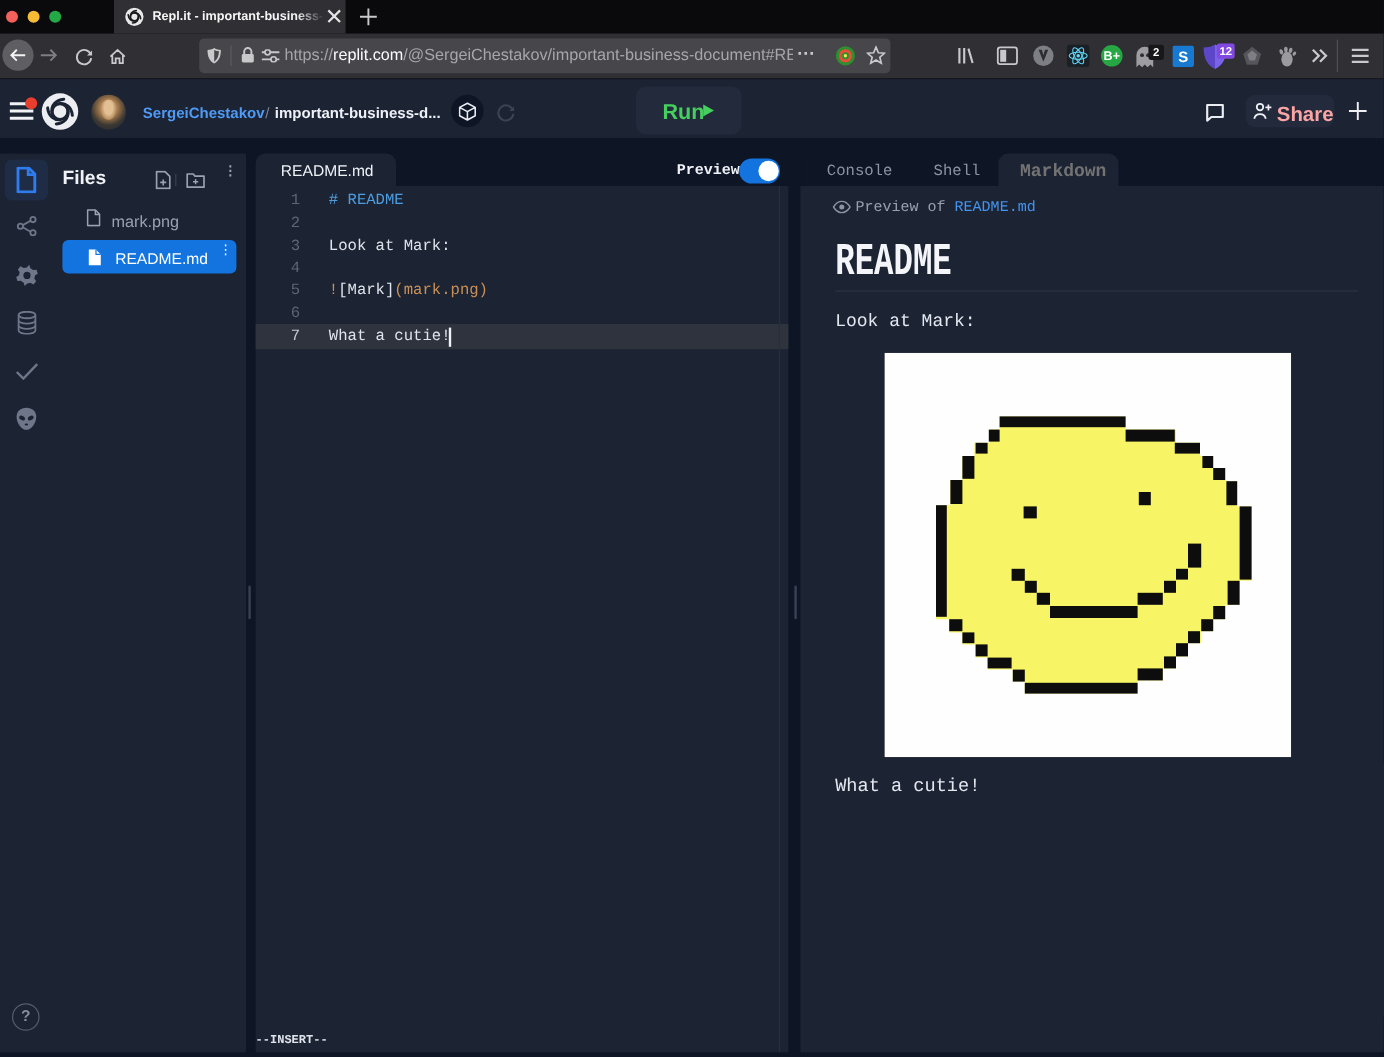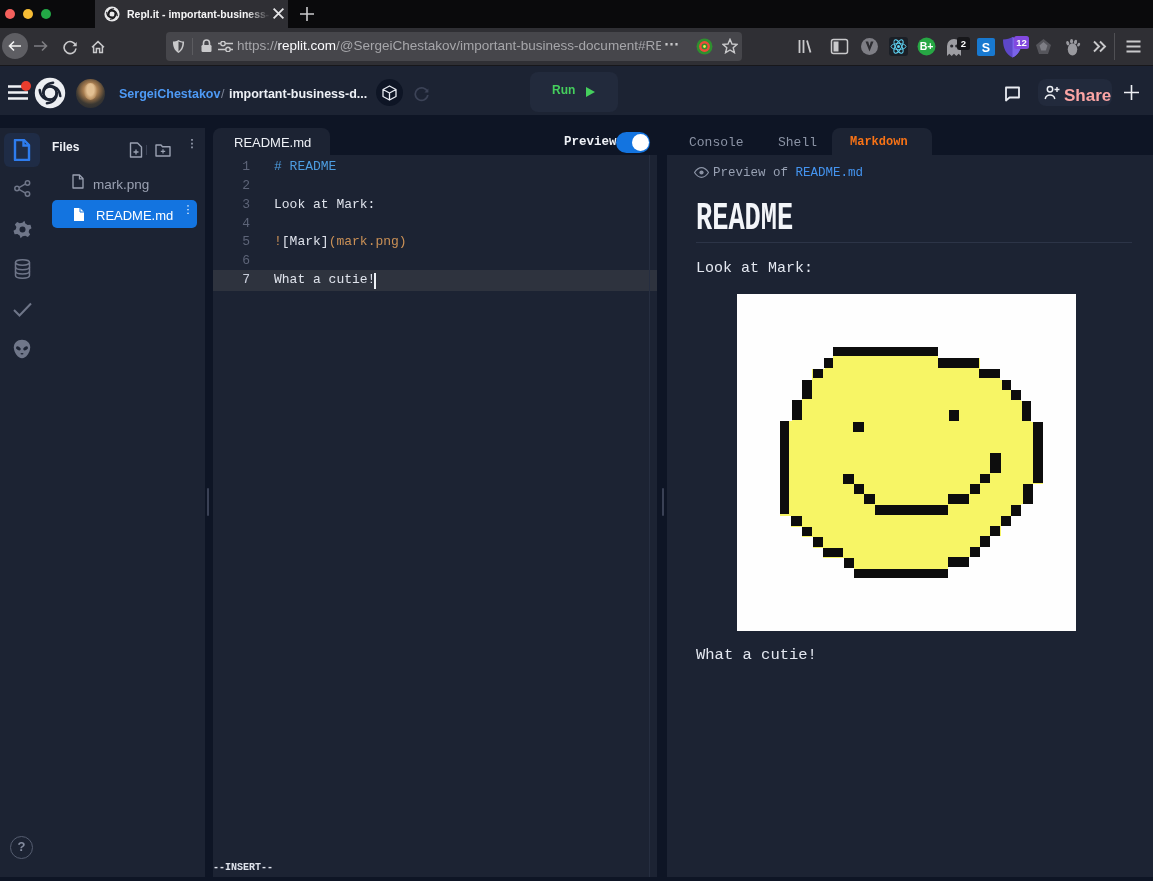--- a/index.html
+++ b/index.html
@@ -198,21 +198,21 @@
     <svg class="abs" style="left:382px;top:19px" width="15" height="16" viewBox="0 0 15 16">
         <path d="M7.5 1 L14 4.5 V11.5 L7.5 15 L1 11.5 V4.5 Z M1 4.5 L7.5 8 L14 4.5 M7.5 8 V15" stroke="#e8ebf2" stroke-width="1.3" fill="none" stroke-linejoin="round"></path>
       </svg>
 
     <svg class="abs" style="left:413px;top:19px" width="17" height="17" viewBox="0 0 17 17">
         <path d="M14.5 7 A6.3 6.3 0 1 0 14.8 10" stroke="#3c4357" stroke-width="1.7" fill="none"></path>
         <path d="M15.4 3.6 V7.6 H11.4 Z" fill="#3c4357"></path>
       </svg>
 
     <div class="abs" style="left:530px;top:6px;width:88px;height:40px;border-radius:8px;background:#222a3c;"></div>
-    <div class="abs" style="left:552px;top:17px;font-size:12px;font-weight:700;color:#45cf5d;text-align:center;">Run</div>
+    <div class="abs" style="left:552px;top:17px;font-size:18px;font-weight:700;color:#45cf5d;text-align:center;">Run</div>
     <svg class="abs" style="left:585px;top:20px" width="11" height="12" viewBox="0 0 11 12">
         <path d="M1 1 L10 6 L1 11 Z" fill="#45cf5d"></path>
       </svg>
 
     <svg class="abs" style="left:1004px;top:20px" width="17" height="16" viewBox="0 0 17 16">
         <path d="M2 1.5 H15 V11.5 H5.5 L2 14.5 Z" stroke="#e9ecf2" stroke-width="1.8" fill="none" stroke-linejoin="round"></path>
       </svg>
 
     <div class="abs" style="left:1038px;top:13px;width:74px;height:27px;border-radius:8px;background:#222a3c;"></div>
     <svg class="abs" style="left:1044px;top:19px" width="16" height="15" viewBox="0 0 16 15">
@@ -264,21 +264,21 @@
 
     <svg class="abs" style="left:13px;top:211px" width="18" height="20" viewBox="0 0 18 20">
         <path d="M9 0.8 C13.8 0.8 17.2 4 17.2 8.2 C17.2 13.5 13 19.2 9 19.2 C5 19.2 0.8 13.5 0.8 8.2 C0.8 4 4.2 0.8 9 0.8 Z" fill="#6f7689"></path>
         <ellipse cx="5.4" cy="9.4" rx="2.6" ry="1.7" fill="#1c2333" transform="rotate(32 5.4 9.4)"></ellipse>
         <ellipse cx="12.6" cy="9.4" rx="2.6" ry="1.7" fill="#1c2333" transform="rotate(-32 12.6 9.4)"></ellipse>
         <ellipse cx="9" cy="14.8" rx="1.5" ry="0.8" fill="#1c2333"></ellipse>
       </svg>
 
     <div class="abs" style="left:10px;top:708px;width:23px;height:23px;border-radius:50%;border:1.4px solid #555d70;box-sizing:border-box;color:#858da0;font-size:13px;font-weight:700;text-align:center;line-height:20px;">?</div>
 
-    <div class="abs" style="left:52px;top:12px;font-size:12px;font-weight:700;color:#f0f2f7;">Files</div>
+    <div class="abs" style="left:52px;top:12px;font-size:16px;font-weight:700;color:#f0f2f7;">Files</div>
     <svg class="abs" style="left:129px;top:14px" width="14" height="16" viewBox="0 0 14 16">
         <path d="M1.5 1 H8.5 L12.5 5 V15 H1.5 Z" stroke="#9aa1b2" stroke-width="1.4" fill="none" stroke-linejoin="round"></path>
         <path d="M7 7.5 V12.5 M4.5 10 H9.5" stroke="#9aa1b2" stroke-width="1.3"></path>
       </svg>
     <div class="abs" style="left:146px;top:17px;width:1px;height:10px;background:#3a4154;"></div>
     <svg class="abs" style="left:155px;top:15px" width="16" height="14" viewBox="0 0 16 14">
         <path d="M1 2 H6 L7.5 3.8 H15 V13 H1 Z" stroke="#9aa1b2" stroke-width="1.4" fill="none" stroke-linejoin="round"></path>
         <path d="M8 6.2 V10.6 M5.8 8.4 H10.2" stroke="#9aa1b2" stroke-width="1.2"></path>
       </svg>
     <div class="abs" style="left:183px;top:13px;width:18px;height:18px;color:#9aa1b2;font-weight:700;font-size:11px;letter-spacing:0;line-height:5px;text-align:center;">⋮</div>
@@ -323,21 +323,21 @@
 
 What a cutie!</div>
     <div class="abs" style="left:161px;top:145px;width:2px;height:16px;background:#eef1f6;"></div>
     <div class="abs" style="left:436px;top:27px;width:1px;height:722px;background:#262e40;"></div>
     <div class="mono abs" style="left:0px;top:734px;font-size:10px;font-weight:700;color:#dfe3ec;">--INSERT--</div>
   </div>
   <div id="rightpane">
     <div class="abs" style="left:22px;top:7px;font-size:13px;color:#8b93a5;">Console</div>
     <div class="abs" style="left:111px;top:7px;font-size:13px;color:#8b93a5;">Shell</div>
     <div class="abs" style="left:165px;top:0;width:100px;height:27px;background:#1c2333;border-radius:8px 8px 0 0;"></div>
-    <div class="abs" style="left:183px;top:7px;font-size:12px;font-weight:700;color:#f97316;">Markdown</div>
+    <div class="abs" style="left:183px;top:7px;font-size:15px;font-weight:700;color:#737373;">Markdown</div>
 
     <div class="abs" style="left:0;top:27px;width:486px;height:722px;background:#1c2333;"></div>
     <svg class="abs" style="left:27px;top:39px" width="15" height="11" viewBox="0 0 15 11">
         <path d="M0.5 5.5 C3 1.8 5.5 0.7 7.5 0.7 C9.5 0.7 12 1.8 14.5 5.5 C12 9.2 9.5 10.3 7.5 10.3 C5.5 10.3 3 9.2 0.5 5.5 Z" fill="none" stroke="#8b93a5" stroke-width="1.2"></path>
         <circle cx="7.5" cy="5.5" r="2.1" fill="#8b93a5"></circle>
       </svg>
     <div class="abs" style="left:46px;top:38px;font-size:12.5px;color:#98a1b3;">Preview of <span style="color:#4494f0;">README.md</span></div>
     <div class="abs" style="left:29px;top:69px;font-size:38px;font-weight:700;color:#f3f5f9;transform:scaleX(0.71);transform-origin:0 0;">README</div>
     <div class="abs" style="left:29px;top:114px;width:436px;height:1px;background:#2c3447;"></div>
     <div class="abs" style="left:29px;top:132px;font-size:15px;color:#e3e7f0;">Look at Mark:</div>

